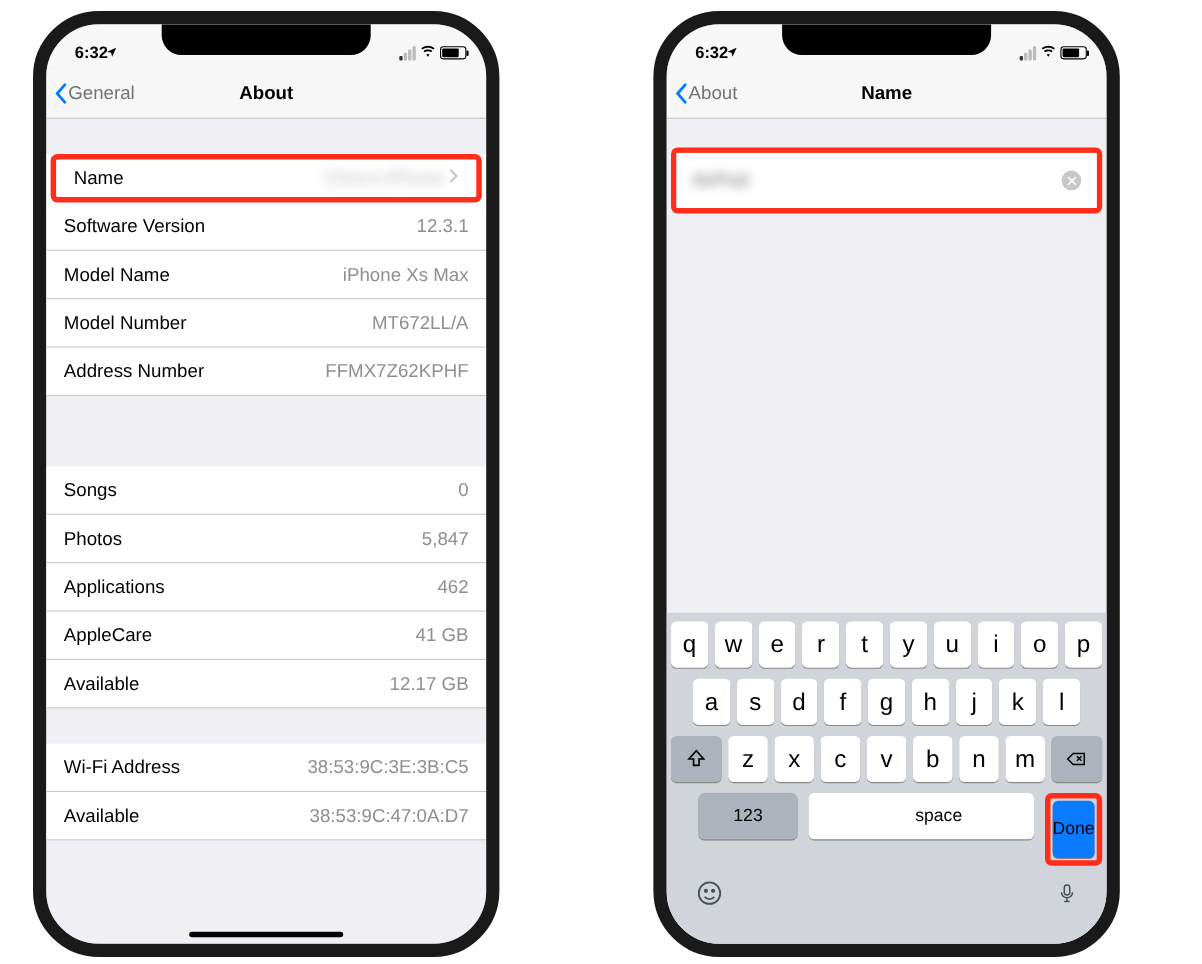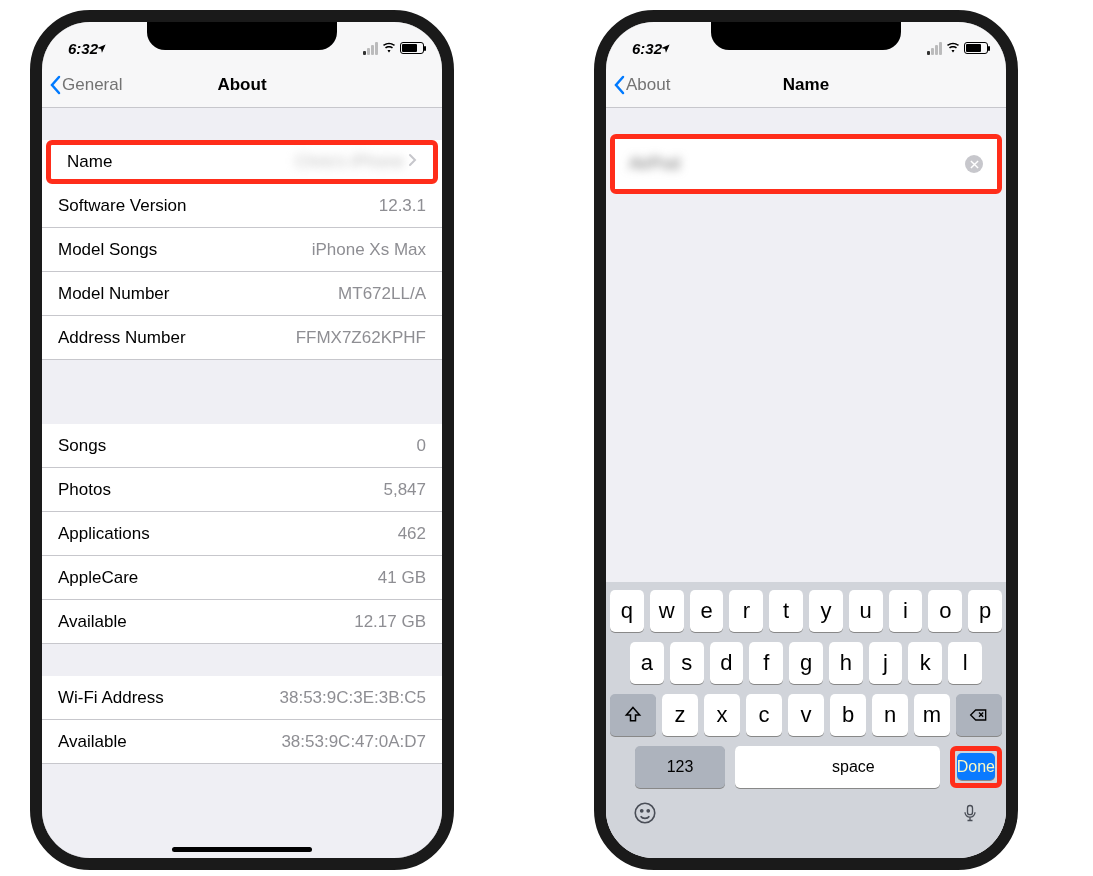--- a/index.html
+++ b/index.html
@@ -19,21 +19,20 @@
   .notch {
     position: absolute; top: 0; left: 50%; transform: translateX(-50%);
     width: 190px; height: 28px; background: #000;
     border-bottom-left-radius: 18px; border-bottom-right-radius: 18px;
     z-index: 10;
   }
   .status-bar {
     height: 40px; display: flex; justify-content: center;
     align-items: center; padding: 12px 18px 0 26px; font-size: 15px; font-weight: 600;
     background: #f7f7f8;
-    font-style: italic;
   }
   .status-right { display: flex; align-items: center; gap: 3px; }
   .nav-bar {
     height: 46px; background: #f7f7f8;
     border-bottom: 1px solid #c7c7cc;
     display: flex; align-items: center; position: relative;
   }
   .nav-back { color: #737373; font-size: 17px; position: absolute; left: 6px; display: flex; align-items: center; }
   .nav-title { font-size: 17px; font-weight: 600; position: absolute; left: 50%; transform: translateX(-50%); }
   .content { height: calc(100% - 86px); overflow: hidden; background: #efeff4; }
@@ -71,21 +70,21 @@
     flex: 1; background: #fff; border-radius: 5px; height: 42px;
     display: flex; align-items: center; justify-content: center;
     font-size: 22px; box-shadow: 0 1px 0 #888;
   }
   .kb-row2 { padding: 0 20px; }
   .key-wide { flex: 0 0 46px; background: #adb3bd; }
   .key-wide svg { width: 20px; height: 20px; }
   .kb-bottom { display: flex; gap: 10px; margin-bottom: 8px; margin-left: 25px; }
   .k123 { flex: 0 0 90px; background: #adb3bd; border-radius:5px; height:42px; display:flex;align-items:center;justify-content:center;font-size:16px;box-shadow:0 1px 0 #888;}
   .kspace { flex: 1; background: #fff; border-radius:5px; height:42px; display:flex;align-items:center;justify-content:center;font-size:16px;box-shadow:0 1px 0 #888;padding-left:32px;}
-  .kdone { flex: 0 0 96px; background: #0a7aff; color:#fef9c3; border-radius:5px; height:27px; display:flex;align-items:center;justify-content:center;font-size:16px;box-shadow:0 1px 0 #888;}
+  .kdone { flex: 0 0 96px; background: #0a7aff; color:#000000; border-radius:5px; height:52px; display:flex;align-items:center;justify-content:center;font-size:16px;box-shadow:0 1px 0 #888;}
   .kb-footer { display:flex; justify-content:space-between; padding: 4px 22px 0 22px; color:#4a4e57;}
   .red-done-ring { border: 5px solid #ff2d1a; border-radius: 6px; padding: 2px;}
 
   .signal { display:inline-flex; gap:1px; align-items:flex-end;}
   .signal span{ width:3px; background:#333; border-radius:1px;}
   .s1{height:4px;} .s2{height:7px;opacity:.3;} .s3{height:10px;opacity:.3;} .s4{height:13px;opacity:.3;}
   .batt{ width:24px;height:12px;border:1px solid #000;border-radius:3px;position:relative;}
   .batt::after{content:"";position:absolute;right:-3px;top:3px;width:2px;height:5px;background:#000;border-radius:1px;}
   .batt i{position:absolute;left:1px;top:1px;bottom:1px;width:70%;background:#000;border-radius:1px;}
 </style>
@@ -140,21 +139,21 @@
               </svg></span>
           </span>
         </div>
         <div class="cell">
           <span class="label">Software Version</span>
           <span class="value">
             <span>12.3.1</span>
           </span>
         </div>
         <div class="cell">
-          <span class="label">Model Songs</span>
+          <span class="label">Model Name</span>
           <span class="value">
             <span>iPhone Xs Max</span>
           </span>
         </div>
         <div class="cell">
           <span class="label">Model Number</span>
           <span class="value">
             <span>MT672LL/A</span>
           </span>
         </div>

